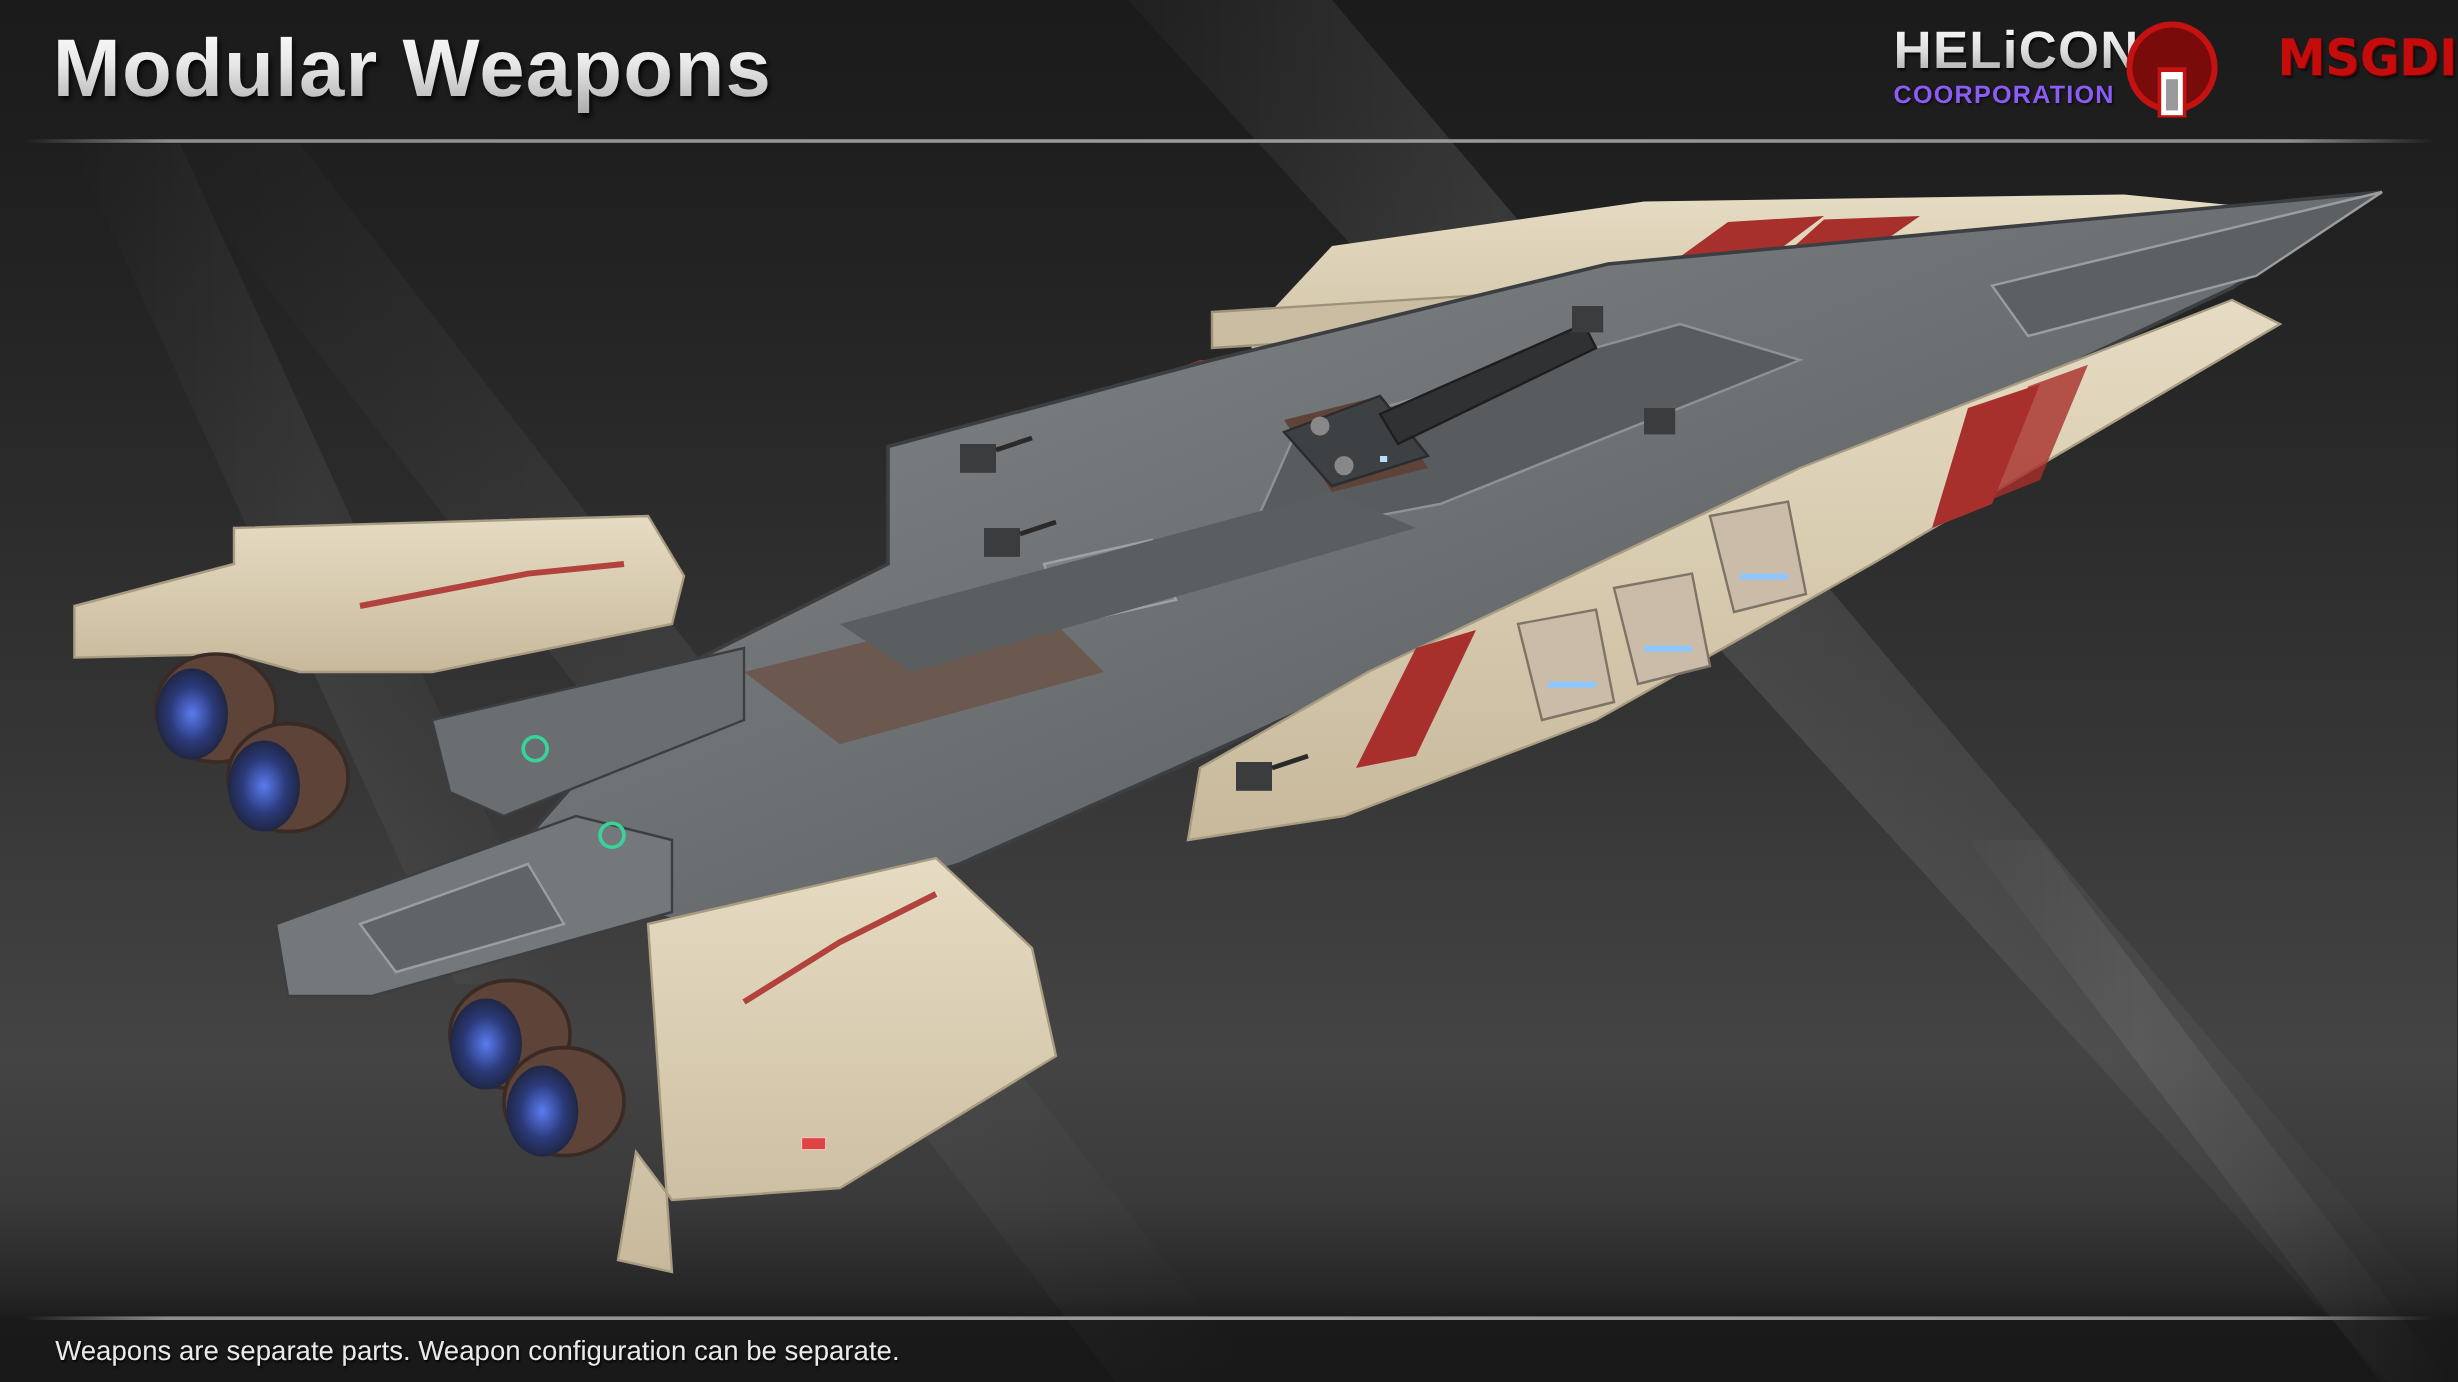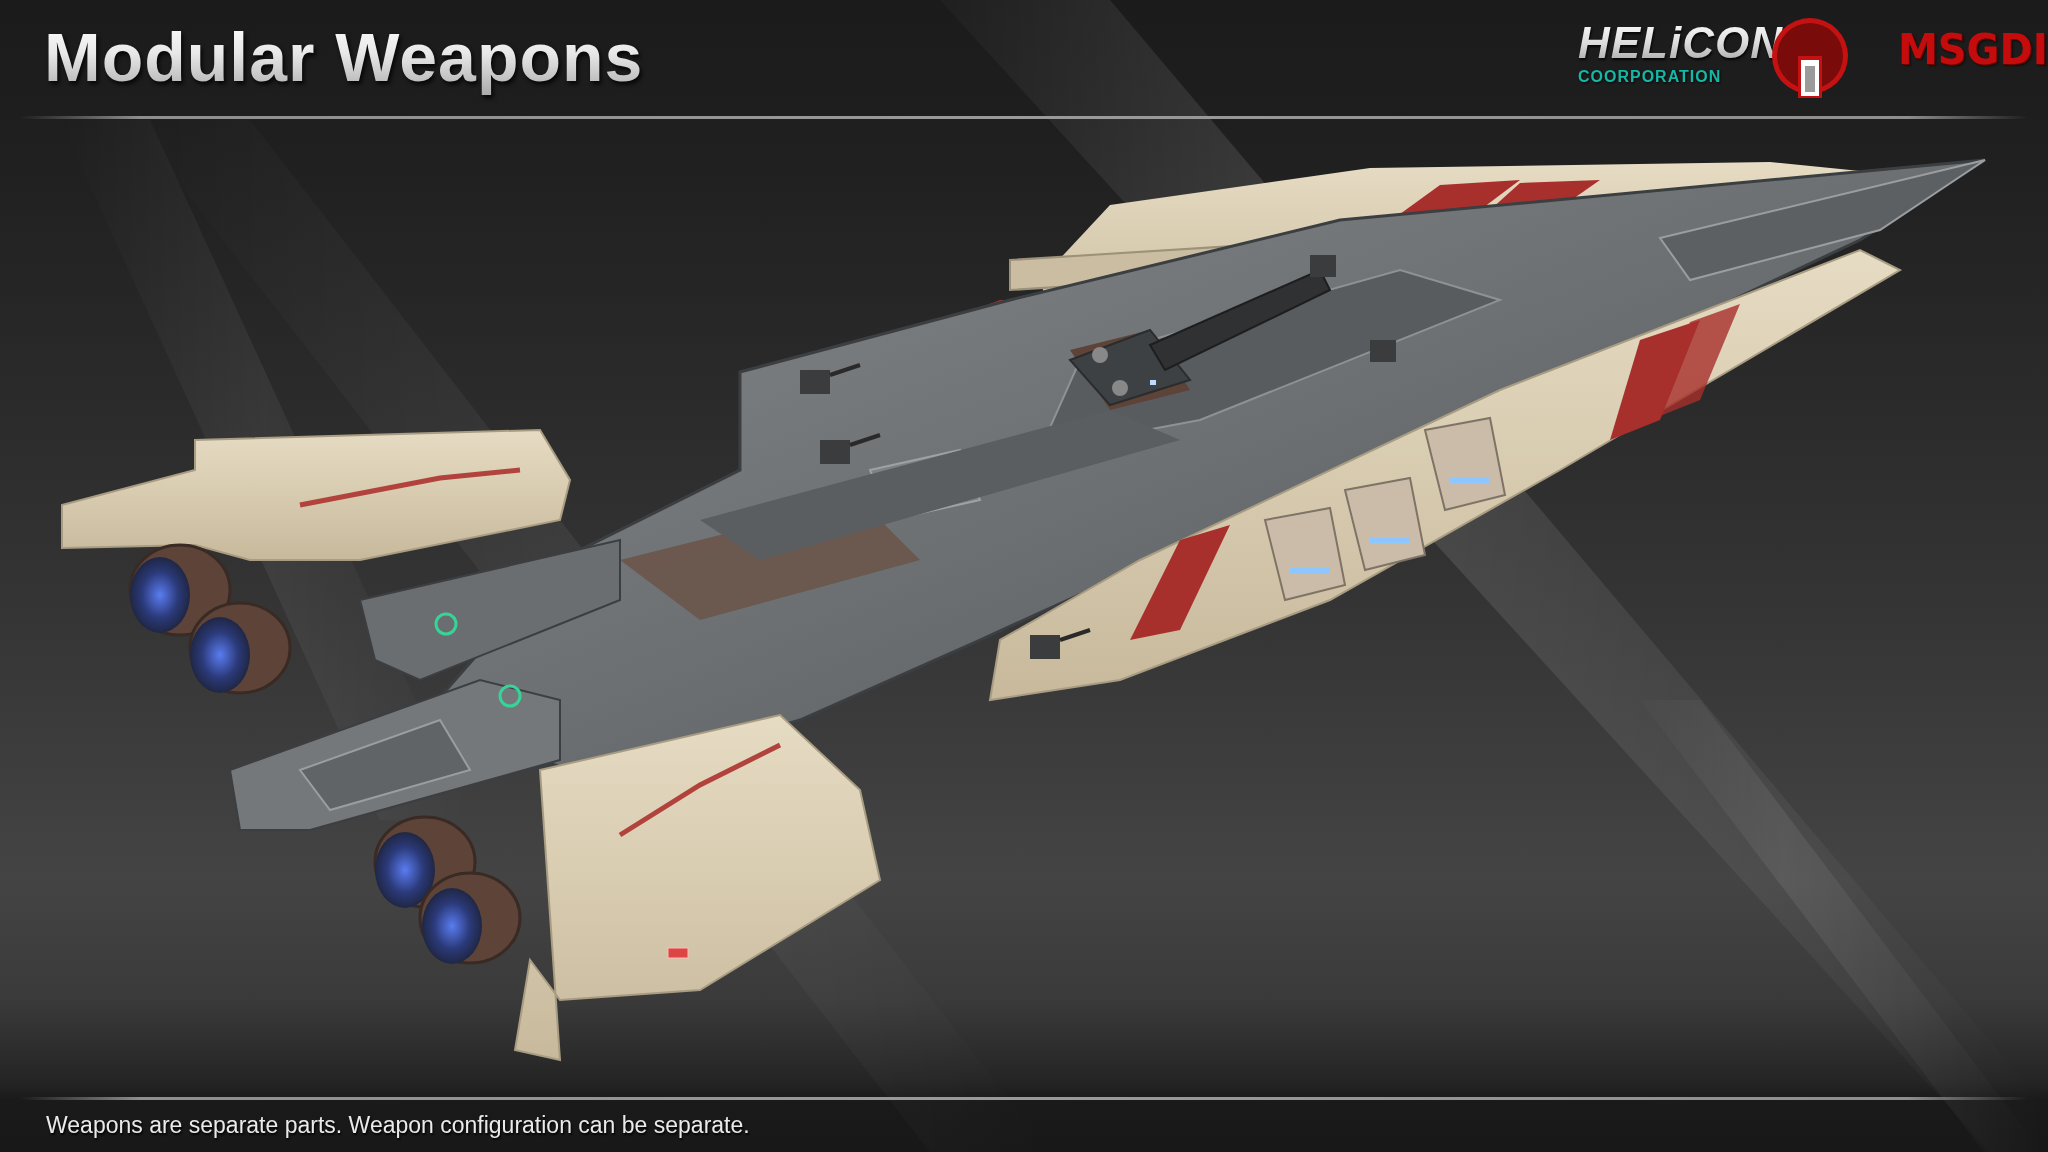--- a/index.html
+++ b/index.html
@@ -27,25 +27,24 @@
     background:linear-gradient(90deg, rgba(150,150,150,0) 0%, #8e8e8e 6%, #9a9a9a 50%, #8e8e8e 94%, rgba(150,150,150,0) 100%);
   }
   .rule.top { top:116px; }
   .rule.bottom { top:1097px; }
   .helicon { position:absolute; left:1576px; top:16px; width:280px; height:84px; }
   .helicon-word {
     position:absolute; left:2px; top:2px; font-size:44px; font-weight:bold; letter-spacing:1px;
     background:linear-gradient(180deg,#fff 0%,#ddd 50%,#9a9a9a 100%);
     -webkit-background-clip:text; background-clip:text; color:transparent;
     filter:drop-shadow(1px 2px 1px rgba(0,0,0,0.8));
-    font-style:italic;
   }
   .helicon-sub {
-    position:absolute; left:2px; top:52px; font-size:16px; font-weight:bold; letter-spacing:1px;
-    color:#14b8a6; filter:drop-shadow(1px 1px 1px rgba(0,0,0,0.8));
+    position:absolute; left:2px; top:52px; font-size:21px; font-weight:bold; letter-spacing:1px;
+    color:#8b5cf6; filter:drop-shadow(1px 1px 1px rgba(0,0,0,0.8));
   }
   .helicon-mark { position:absolute; left:192px; top:0px; width:84px; height:84px; }
   .msgdi {
     position:absolute; left:1898px; top:26px; font-size:40px; font-weight:bold; letter-spacing:0px;
     color:#c40c0c; font-family:"DejaVu Sans", sans-serif;
     transform:scaleY(1.05);
     text-shadow:1px 1px 0 #6a0000, 2px 2px 2px rgba(0,0,0,0.6);
   }
   .ship { position:absolute; left:0; top:0; width:2048px; height:1152px; }
   .caption {

